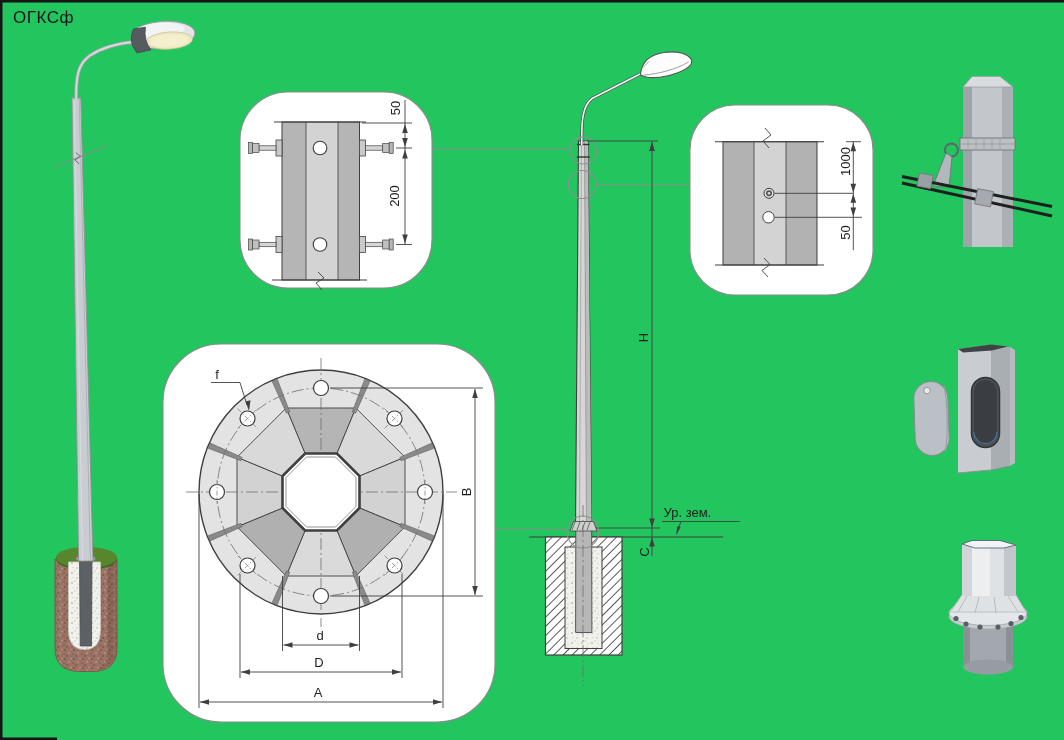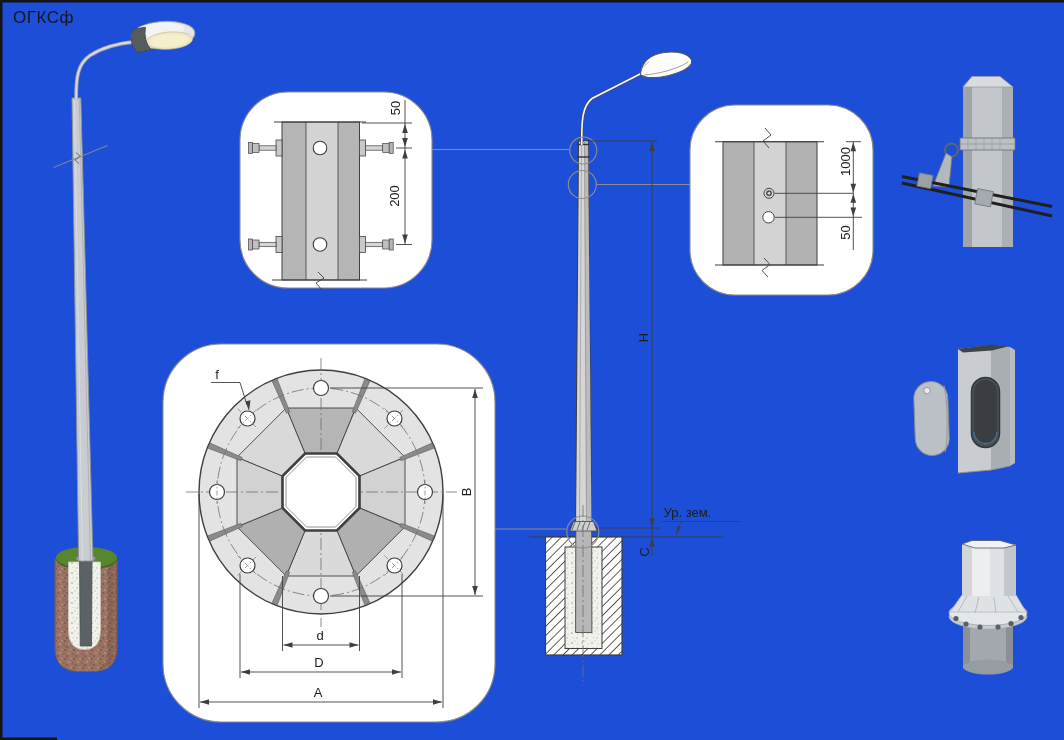--- a/index.html
+++ b/index.html
@@ -1,16 +1,16 @@
 <!DOCTYPE html>
 <html><head>
 <meta charset="utf-8">
 <style>
   html,body{margin:0;padding:0;background:#fff;}
-  #stage{position:relative;width:1064px;height:740px;background:#1d4ed8;overflow:hidden;
+  #stage{position:relative;width:1064px;height:740px;background:#22c55e;overflow:hidden;
          font-family:"Liberation Sans",sans-serif;}
   svg text{font-family:"Liberation Sans",sans-serif;fill:#1d1d1d;}
   .dim{font-size:13px;}
   .title{font-size:17px;font-weight:normal;fill:#16161f;letter-spacing:0.5px;}
 </style>
 </head>
 <body>
 
 <div id="stage">
 <svg width="1064" height="740" viewBox="0 0 1064 740">

